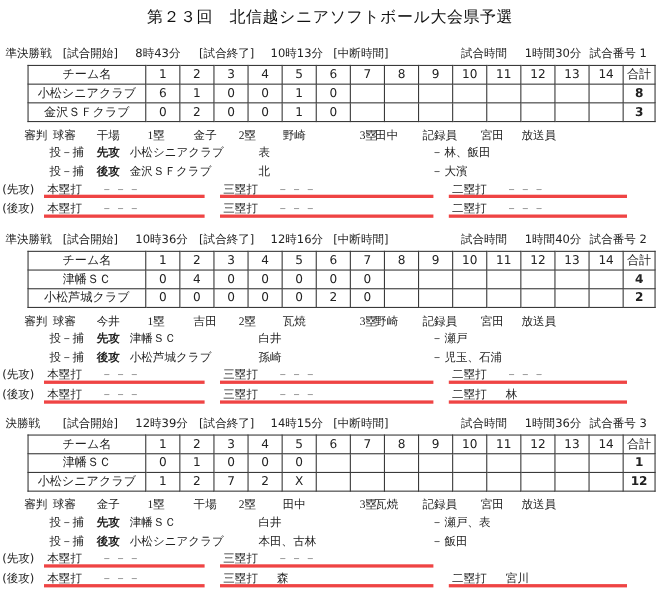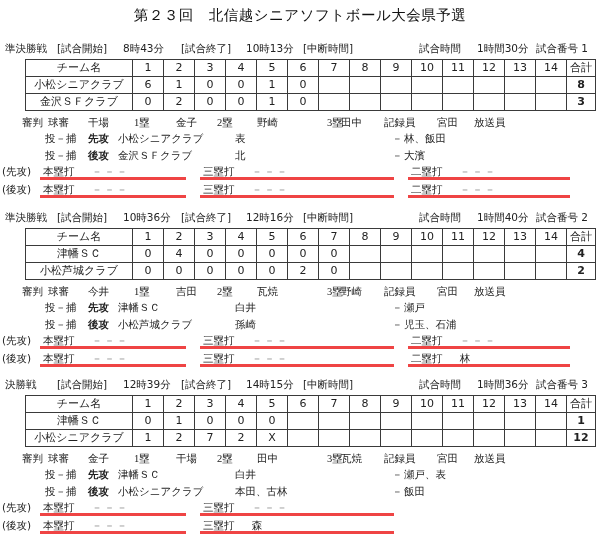--- a/index.html
+++ b/index.html
@@ -508,16 +508,20 @@
     <div class="row hits hits2">
       <span class="h-side">(後攻)</span>
       <span class="seg seg1">
         <span class="sl">本塁打</span>
         <span class="sv dashes">－－－</span>
       </span>
       <span class="seg seg2">
         <span class="sl">三塁打</span>
         <span class="sv">森</span>
       </span>
+      <span class="seg seg3">
+        <span class="sl">二塁打</span>
+        <span class="sv">宮川</span>
+      </span>
     </div>
   </section>
 </div>
 </div>
 
 </body></html>

